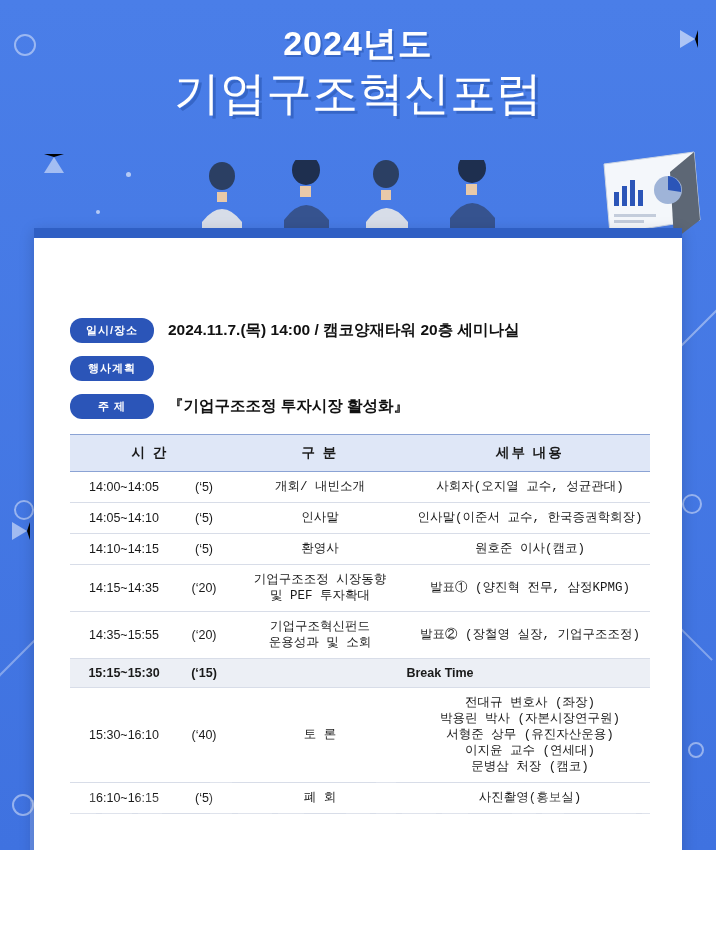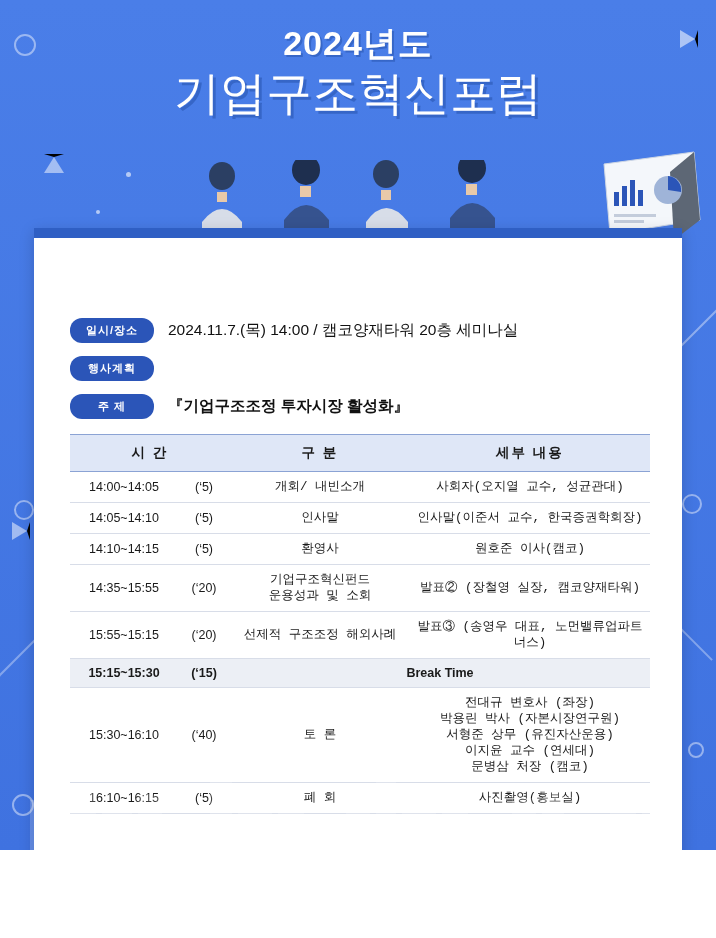--- a/index.html
+++ b/index.html
@@ -70,21 +70,21 @@
     border-radius: 12px;
     padding: 5px 0;
     min-width: 84px;
     text-align: center;
     letter-spacing: 1px;
   }
   .info-text {
     margin-left: 14px;
     font-size: 15.5px;
     color: #111;
-    font-weight: normal;
+    font-weight: bold;
   }
   .info-text.theme { font-weight: bold; }
 
   
   table.agenda {
     position: absolute;
     left: 70px; top: 434px;
     width: 580px;
     border-collapse: collapse;
     font-size: 12.5px;
@@ -243,30 +243,30 @@
           <td class="c-sect detail-multi">인사말</td>
           <td class="c-detail detail-multi">인사말(이준서 교수, 한국증권학회장)</td>
         </tr>
         <tr>
           <td class="c-time">14:10~14:15</td>
           <td class="c-dur">(‘5)</td>
           <td class="c-sect detail-multi">환영사</td>
           <td class="c-detail detail-multi">원호준 이사(캠코)</td>
         </tr>
         <tr class="tall">
+          <td class="c-time">14:15~14:35</td>
+          <td class="c-dur">(‘20)</td>
+          <td class="c-sect detail-multi">기업구조조정 시장동향<br>및 PEF 투자확대</td>
+          <td class="c-detail detail-multi">발표① (양진혁 전무, 삼정KPMG)</td>
+        </tr>
+        <tr class="tall">
           <td class="c-time">14:35~15:55</td>
           <td class="c-dur">(‘20)</td>
           <td class="c-sect detail-multi">기업구조혁신펀드<br>운용성과 및 소회</td>
-          <td class="c-detail detail-multi">발표② (장철영 실장, 캠코양재타워)</td>
-        </tr>
-        <tr>
-          <td class="c-time">15:55~15:15</td>
-          <td class="c-dur">(‘20)</td>
-          <td class="c-sect detail-multi">선제적 구조조정 해외사례</td>
-          <td class="c-detail detail-multi">발표③ (송영우 대표, 노먼밸류업파트너스)</td>
+          <td class="c-detail detail-multi">발표② (장철영 실장, 기업구조조정)</td>
         </tr>
         <tr class="row-break">
           <td class="c-time">15:15~15:30</td>
           <td class="c-dur">(‘15)</td>
           <td class="c-sect" colspan="2">Break Time</td>
         </tr>
         <tr class="tall">
           <td class="c-time">15:30~16:10</td>
           <td class="c-dur">(‘40)</td>
           <td class="c-sect detail-multi">토 론</td>

